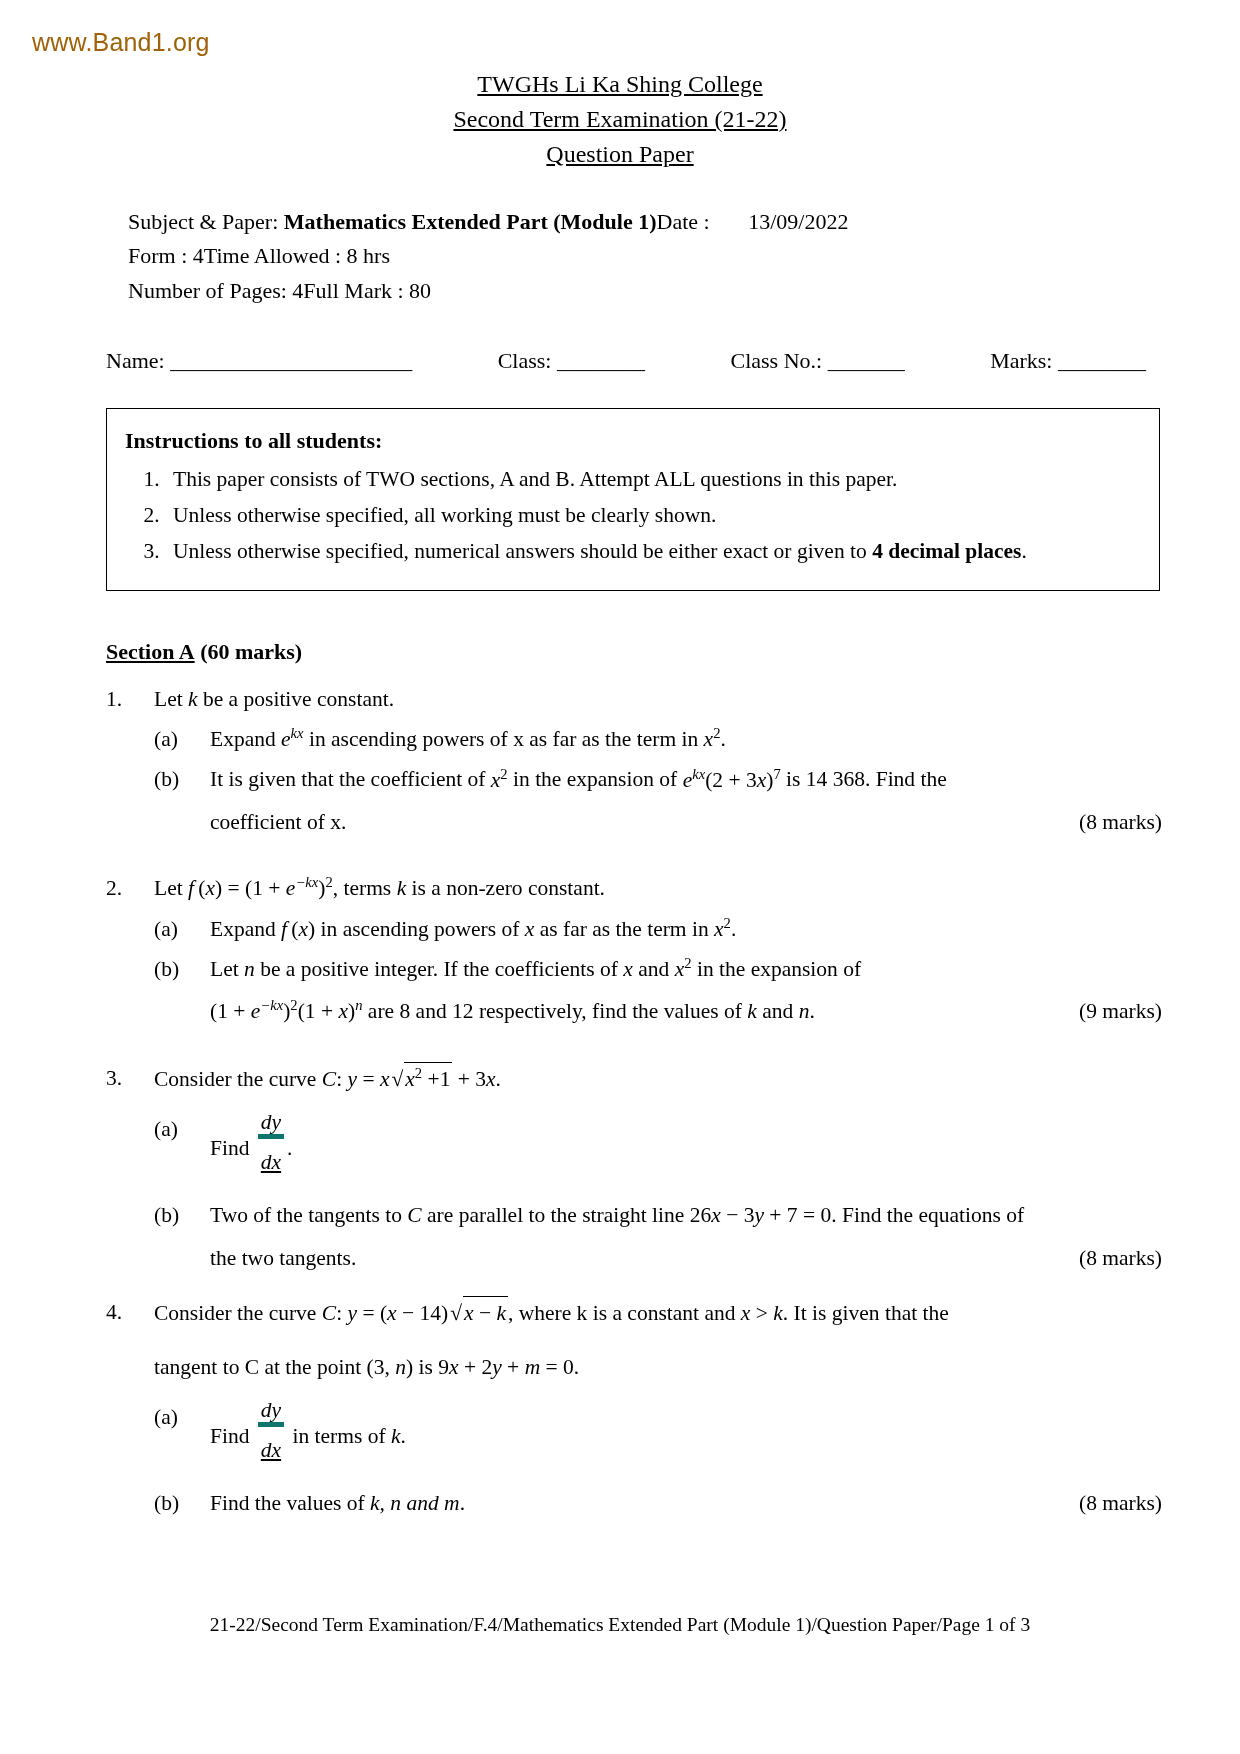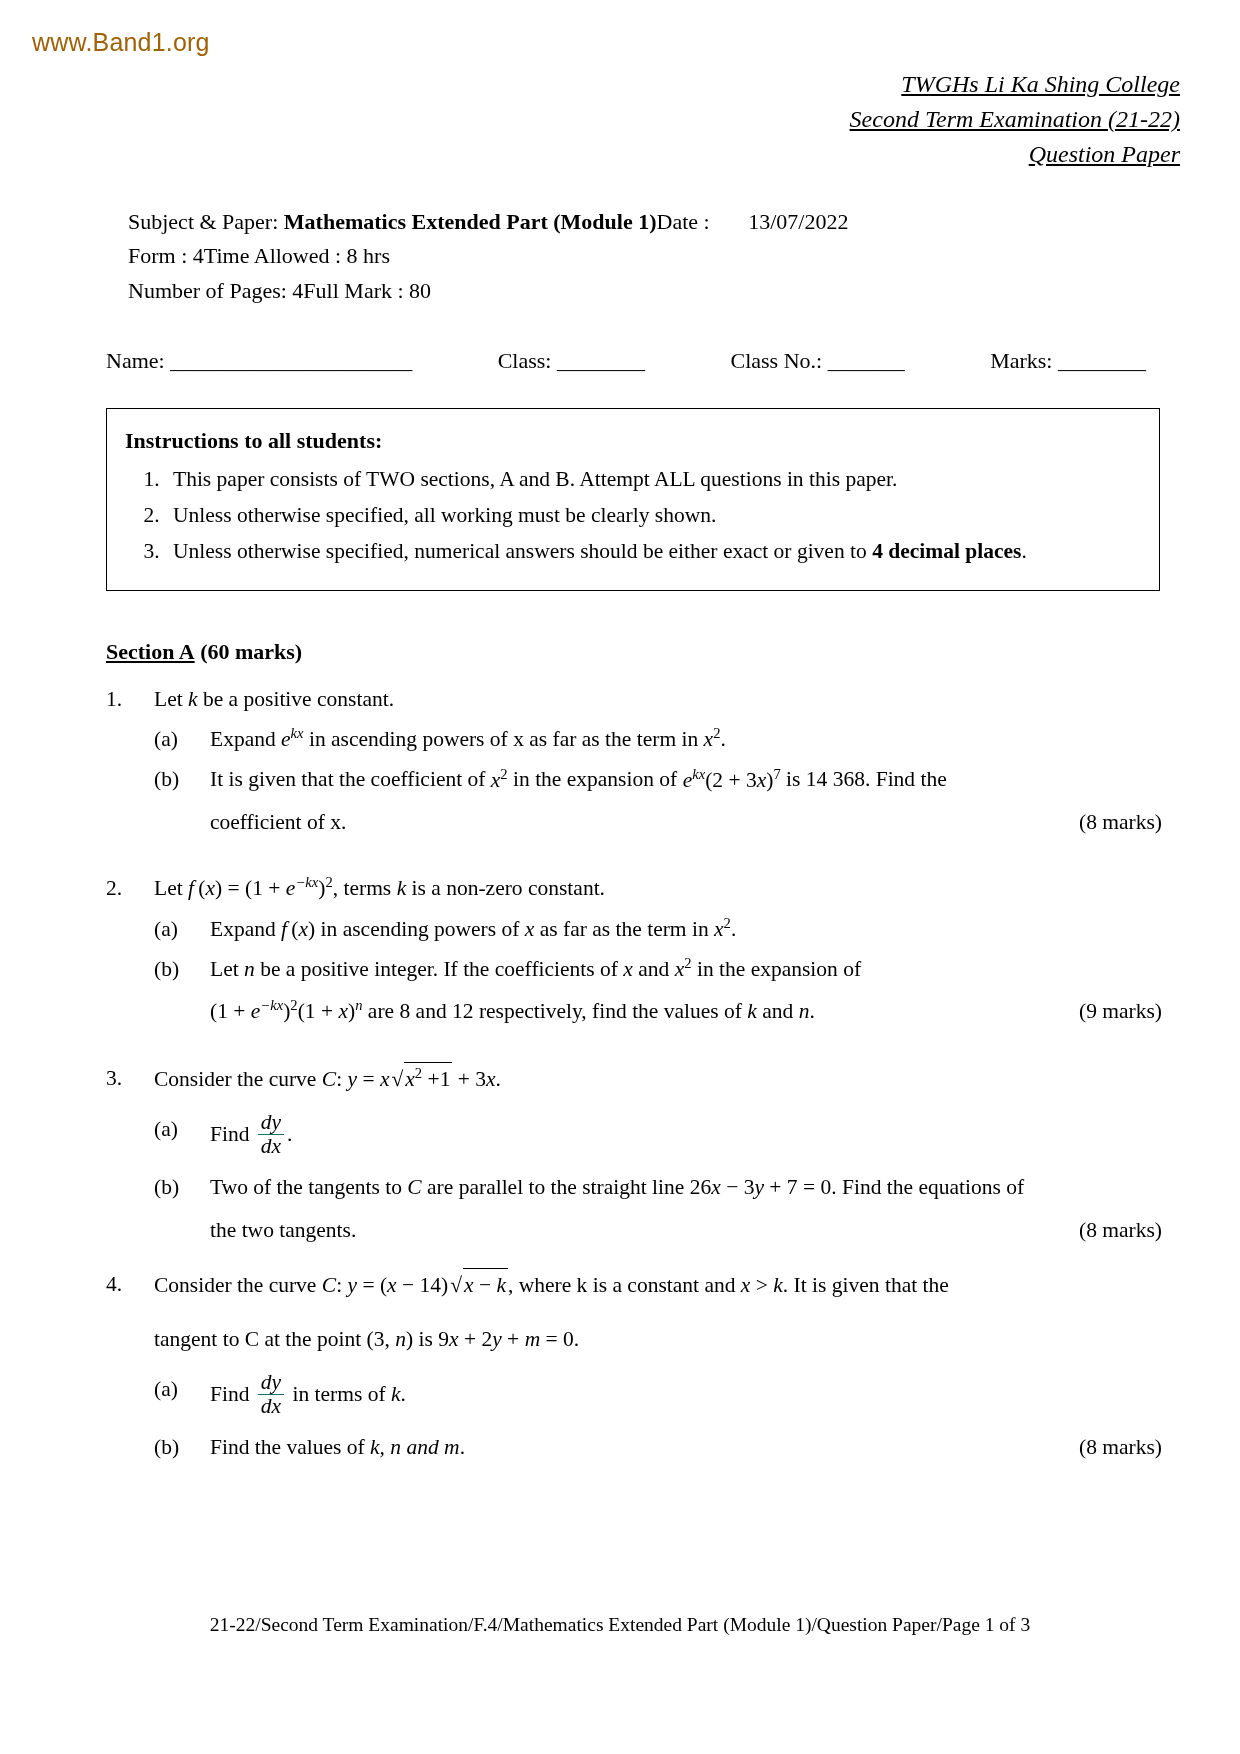--- a/index.html
+++ b/index.html
@@ -24,22 +24,21 @@
   }
   .watermark {
     font-family: "Liberation Sans", sans-serif;
     font-size: 25px;
     color: #a16207;
     letter-spacing: 0.2px;
     margin-left: -28px;
     margin-bottom: 10px;
   }
   .center {
-    text-align: right;
-    font-style: italic;
+    text-align: center;
   }
   .u {
     text-decoration: underline;
   }
   .school-head {
     font-size: 24px;
     line-height: 1.45;
     margin-top: 6px;
   }
   .meta {
@@ -134,21 +133,21 @@
     display: inline-block;
     vertical-align: middle;
     text-align: center;
     font-style: italic;
     line-height: 1.05;
     margin: 0 3px;
     position: relative;
     top: -2px;
   }
   .frac .num { display: block; padding: 0 3px; }
-  .frac .den { display: block; border-top: 1px solid #0f766e; padding: 0 3px; }
+  .frac .den { display: block; border-top: 5px solid #0f766e; padding: 12px 3px; text-decoration: underline; }
   sup.e { font-size: 0.68em; vertical-align: super; font-style: italic; }
   sup.n { font-size: 0.68em; vertical-align: super; }
   .sqrt {
     display: inline-block;
     position: relative;
     padding-left: 2px;
   }
   .sqrt .rad { font-style: normal; }
   .sqrt .body {
     border-top: 1px solid #000;
@@ -181,21 +180,21 @@
 
   <div class="meta">
     <div class="meta-row">
       <div class="meta-left">
         <span>Subject &amp; Paper:</span>
         <span class="b">Mathematics Extended Part (Module 1)</span>
       </div>
       <div class="meta-right">
         <span>Date :</span>
         &nbsp;&nbsp;&nbsp;&nbsp;&nbsp;
-        <span>13/07/2022</span>
+        <span>13/09/2022</span>
       </div>
     </div>
     <div class="meta-row">
       <div class="meta-left">Form : 4</div>
       <div class="meta-right">Time  Allowed  :  8  hrs</div>
     </div>
     <div class="meta-row">
       <div class="meta-left">Number of Pages: 4</div>
       <div class="meta-right">Full Mark : 80</div>
     </div>

